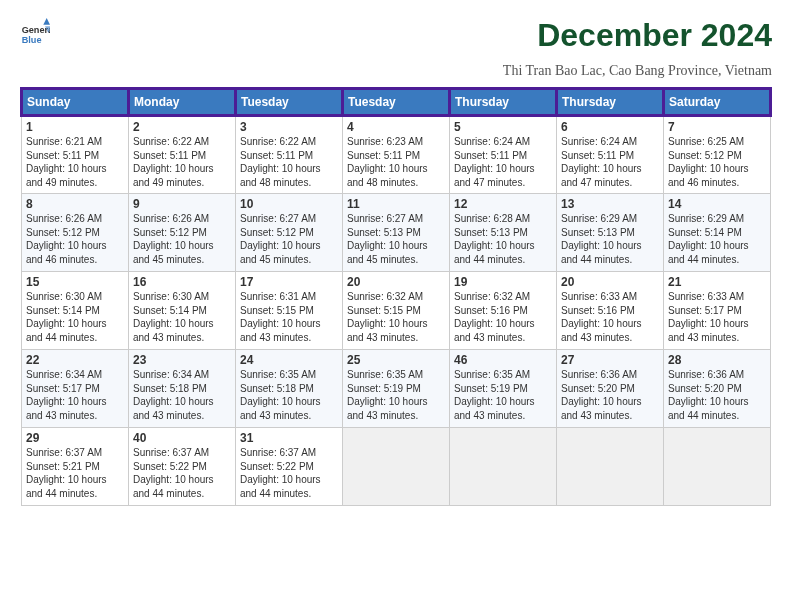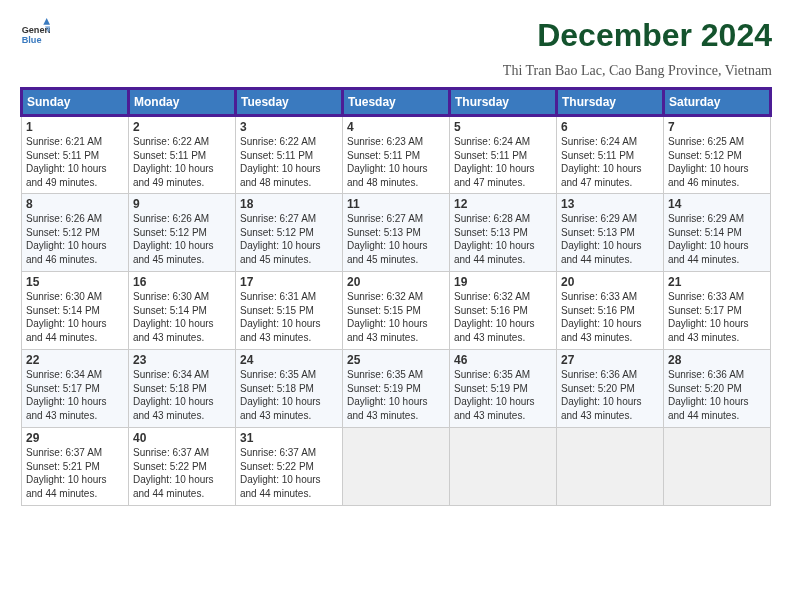--- a/index.html
+++ b/index.html
@@ -181,21 +181,21 @@
 and 46 minutes.</div>
           </td>
           <td>
             <span class="day-num">9</span>
             <div class="day-info" style="white-space: pre-line;">Sunrise: 6:26 AM
 Sunset: 5:12 PM
 Daylight: 10 hours
 and 45 minutes.</div>
           </td>
           <td>
-            <span class="day-num">18</span>
+            <span class="day-num">10</span>
             <div class="day-info" style="white-space: pre-line;">Sunrise: 6:27 AM
 Sunset: 5:12 PM
 Daylight: 10 hours
 and 45 minutes.</div>
           </td>
           <td>
             <span class="day-num">11</span>
             <div class="day-info" style="white-space: pre-line;">Sunrise: 6:27 AM
 Sunset: 5:13 PM
 Daylight: 10 hours

